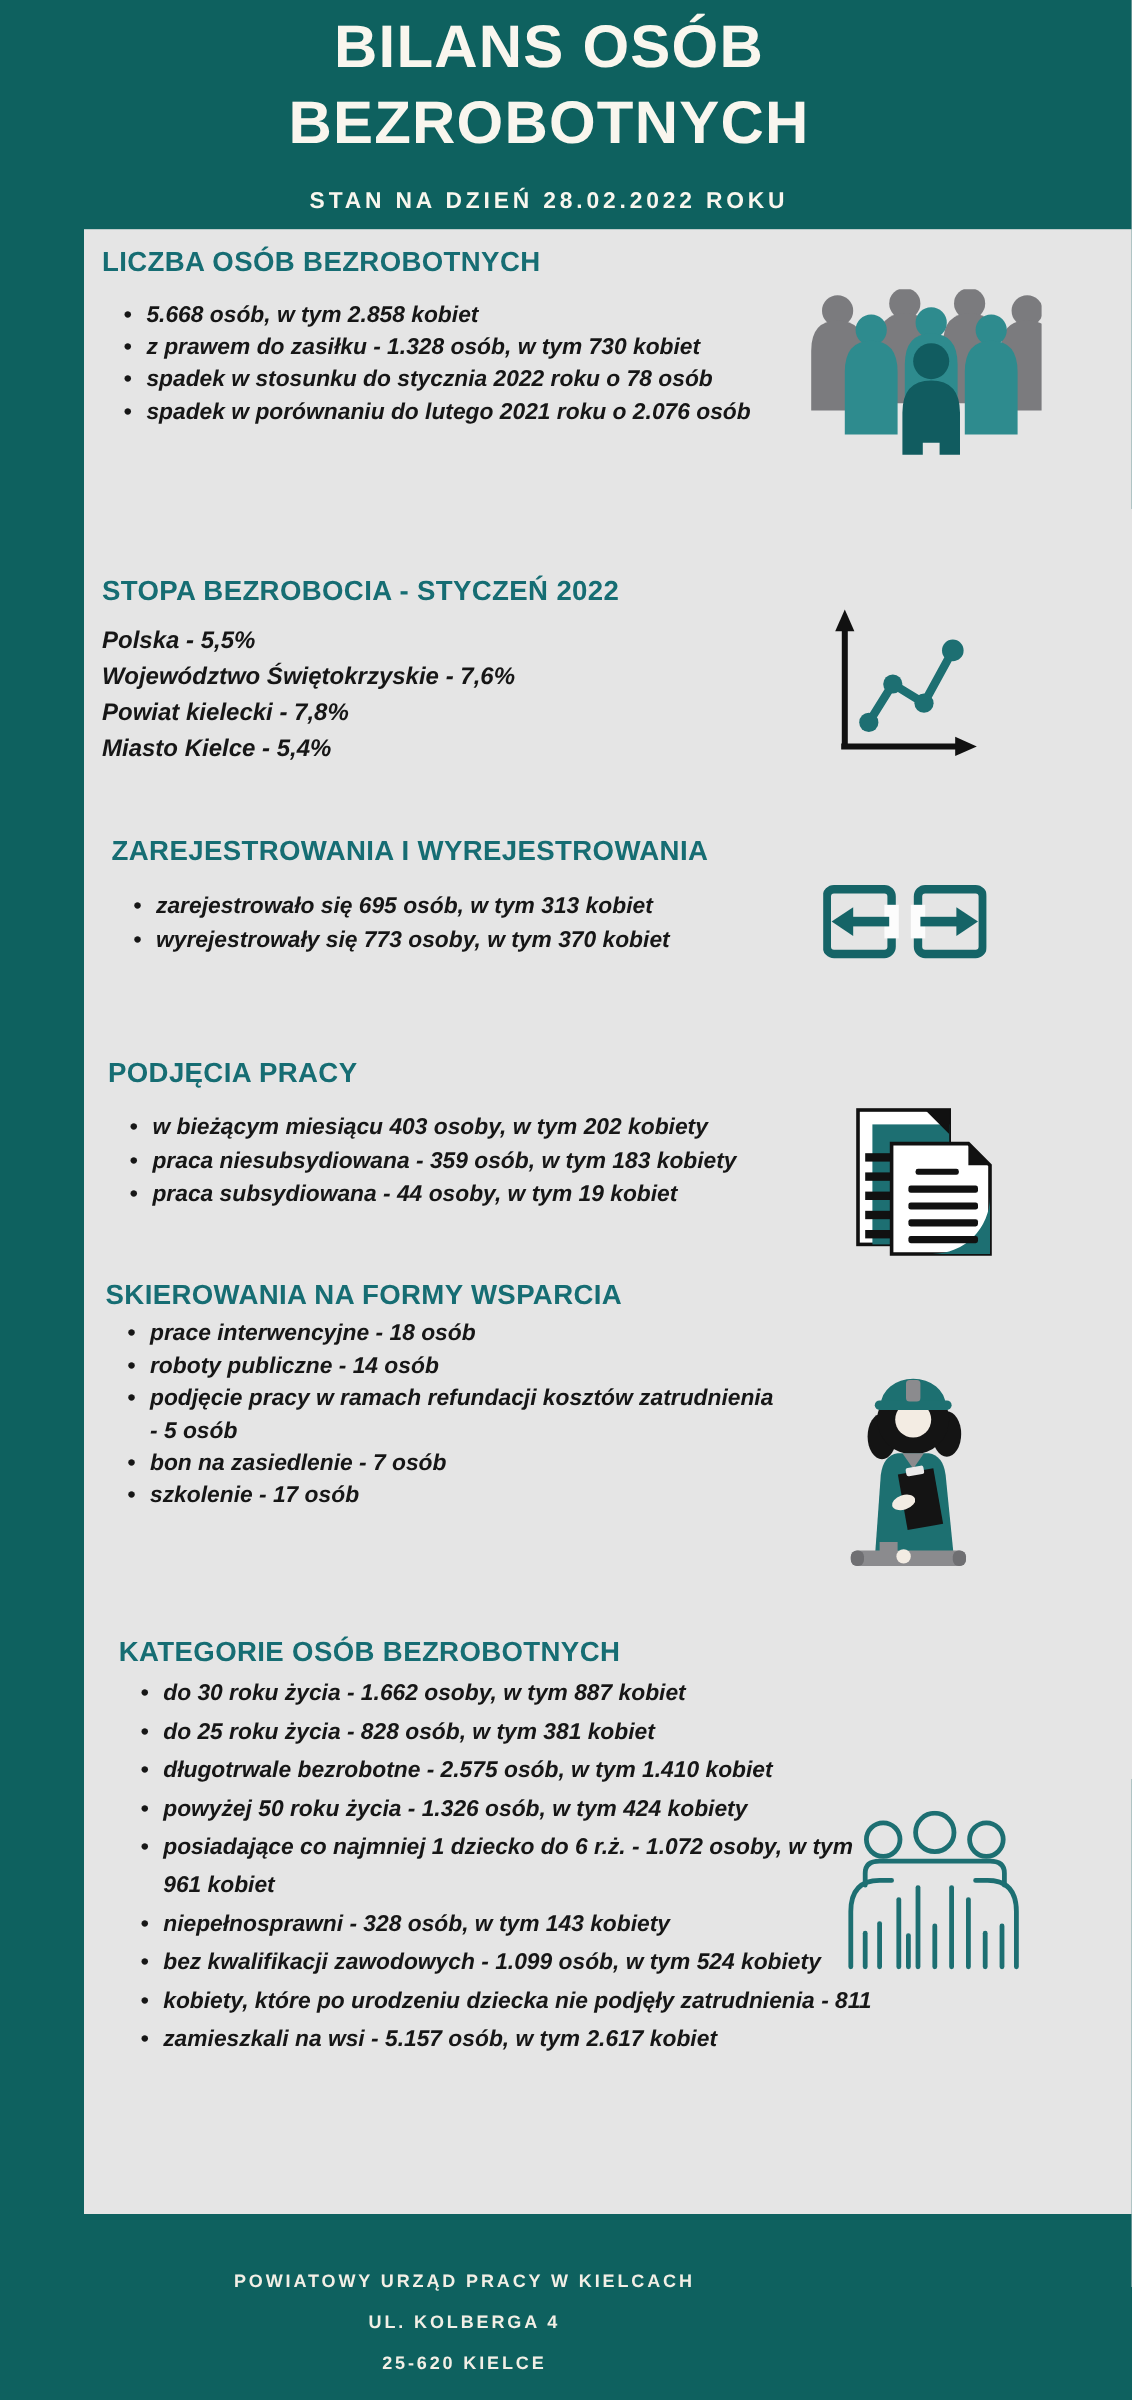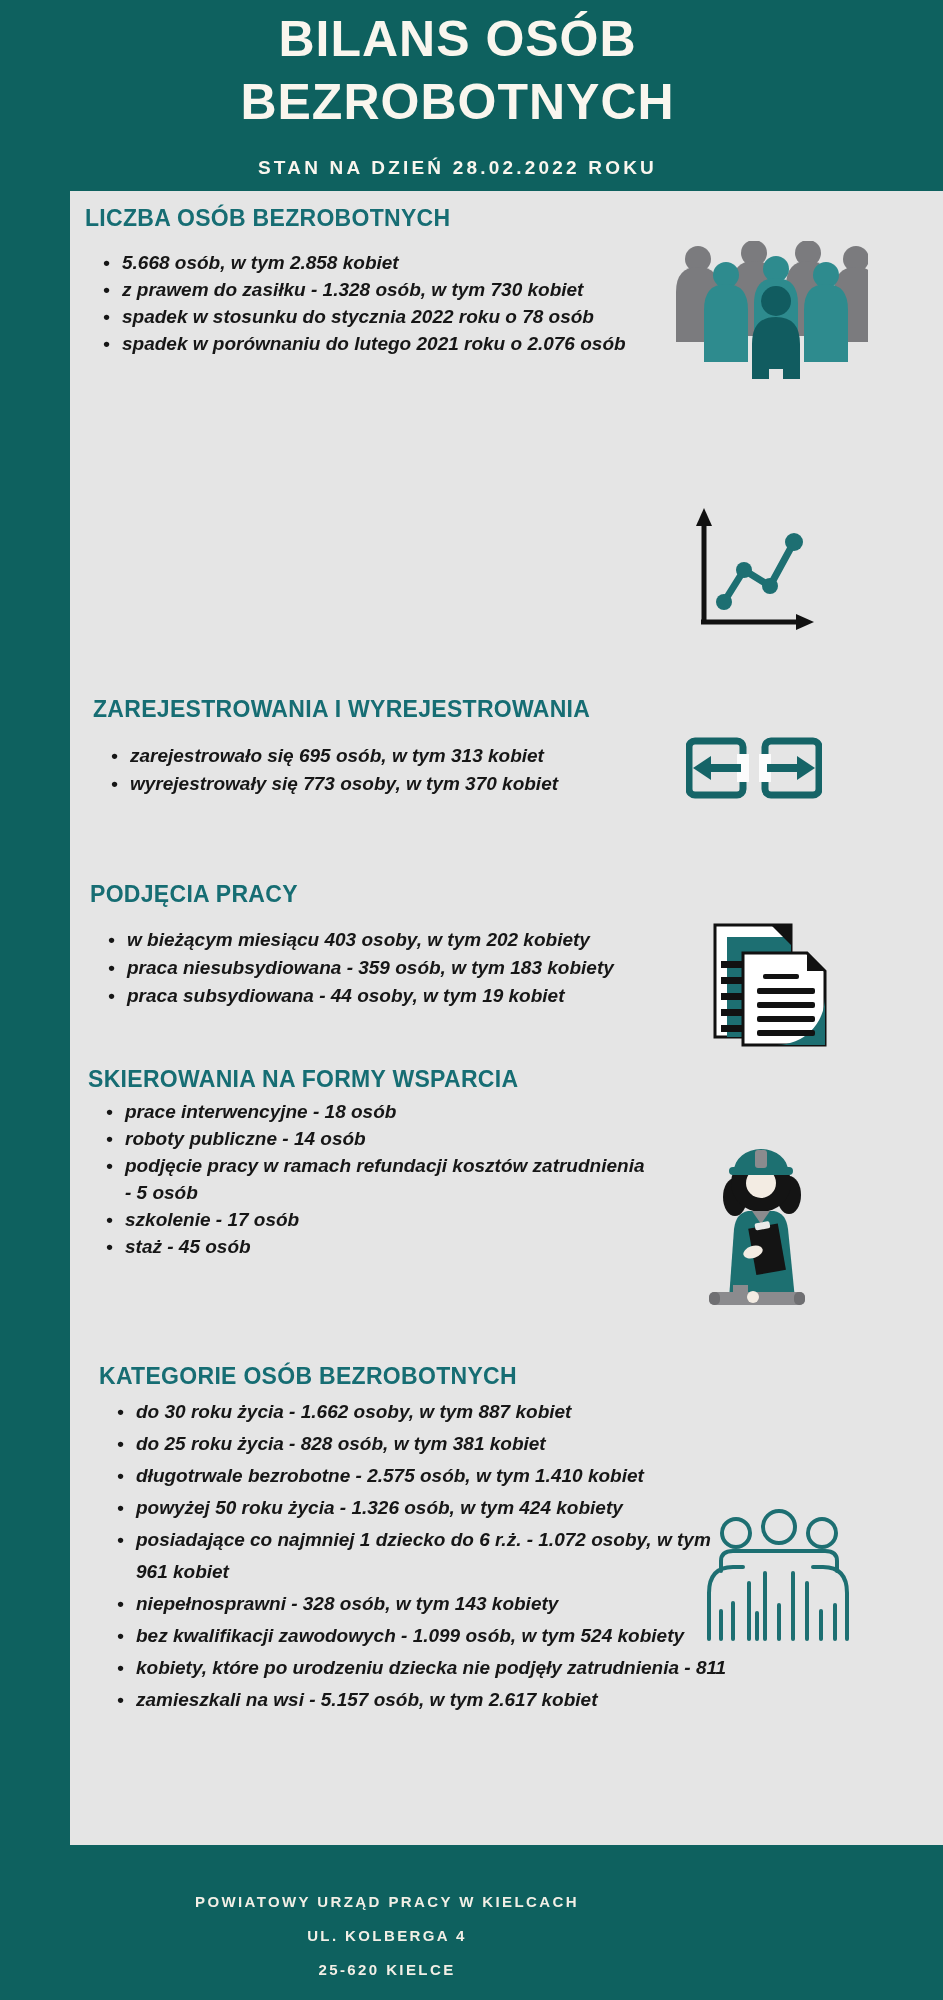--- a/index.html
+++ b/index.html
@@ -69,20 +69,29 @@
   <section class="s1">
     <h2>LICZBA OSÓB BEZROBOTNYCH</h2>
     <ul>
         <li>5.668 osób, w tym 2.858 kobiet</li>
         <li>z prawem do zasiłku - 1.328 osób, w tym 730 kobiet</li>
         <li>spadek w stosunku do stycznia 2022 roku o 78 osób</li>
         <li>spadek w porównaniu do lutego 2021 roku o 2.076 osób</li>
       </ul>
   </section>
 
+  <section class="s2">
+    <h2>STOPA BEZROBOCIA - STYCZEŃ 2022</h2>
+    <ul class="no-bullets">
+        <li>Polska - 5,5%</li>
+        <li>Województwo Świętokrzyskie - 7,6%</li>
+        <li>Powiat kielecki - 7,8%</li>
+        <li>Miasto Kielce - 5,4%</li>
+      </ul>
+  </section>
 
   <section class="s3">
     <h2>ZAREJESTROWANIA I WYREJESTROWANIA</h2>
     <ul>
         <li>zarejestrowało się 695 osób, w tym 313 kobiet</li>
         <li>wyrejestrowały się 773 osoby,  w tym 370 kobiet</li>
       </ul>
   </section>
 
   <section class="s4">
@@ -93,22 +102,22 @@
         <li>praca subsydiowana - 44 osoby, w tym 19 kobiet</li>
       </ul>
   </section>
 
   <section class="s5">
     <h2>SKIEROWANIA NA FORMY WSPARCIA</h2>
     <ul>
         <li>prace interwencyjne - 18 osób</li>
         <li>roboty publiczne - 14 osób</li>
         <li>podjęcie pracy w ramach refundacji kosztów zatrudnienia - 5 osób</li>
+        <li>bon na zasiedlenie - 7 osób</li>
         <li>szkolenie - 17 osób</li>
-        <li>staż - 45 osób</li>
       </ul>
   </section>
 
   <section class="s6">
     <h2>KATEGORIE OSÓB BEZROBOTNYCH</h2>
     <ul>
         <li>do 30 roku życia - 1.662 osoby, w tym 887 kobiet</li>
         <li>do 25 roku życia - 828 osób, w tym 381 kobiet</li>
         <li>długotrwale bezrobotne - 2.575 osób, w tym 1.410 kobiet</li>
         <li>powyżej 50 roku życia - 1.326 osób, w tym 424 kobiety</li>

